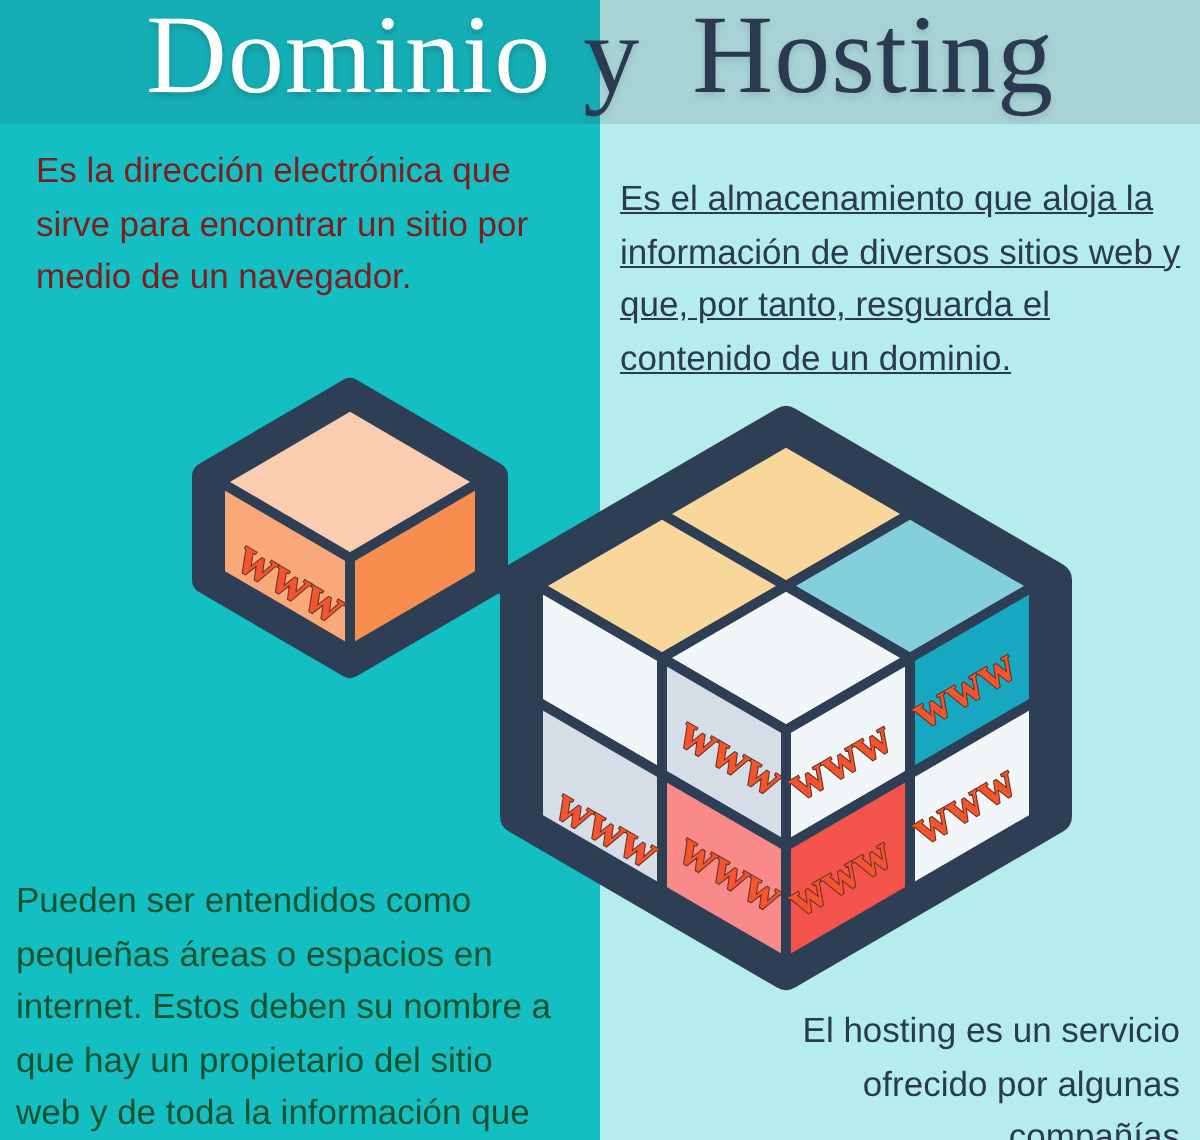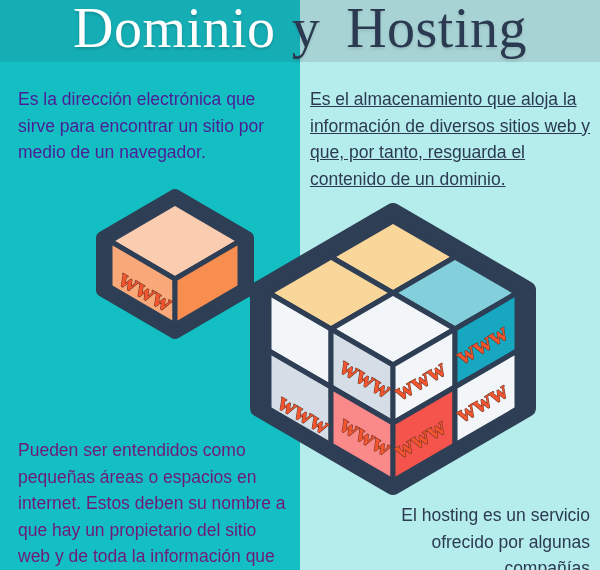--- a/index.html
+++ b/index.html
@@ -75,29 +75,29 @@
   
   .copy {
     position: absolute;
     font-size: 17.5px;
     line-height: 1.52;
   }
   .copy p { margin: 0; }
 
   .copy-left-top {
     left: 18px;
-    top: 86px;
+    top: 72px;
     width: 268px;
-    color: #4c1d95;
+    color: #7f1d1d;
   }
   .copy-left-bottom {
-    left: 18px;
+    left: 8px;
     top: 437px;
     width: 268px;
-    color: #701a75;
+    color: #14532d;
   }
   .copy-right-top {
     left: 310px;
     top: 86px;
     width: 282px;
     color: #2B3A51;
     text-decoration: underline;
   }
   .copy-right-bottom {
     left: 352px;

